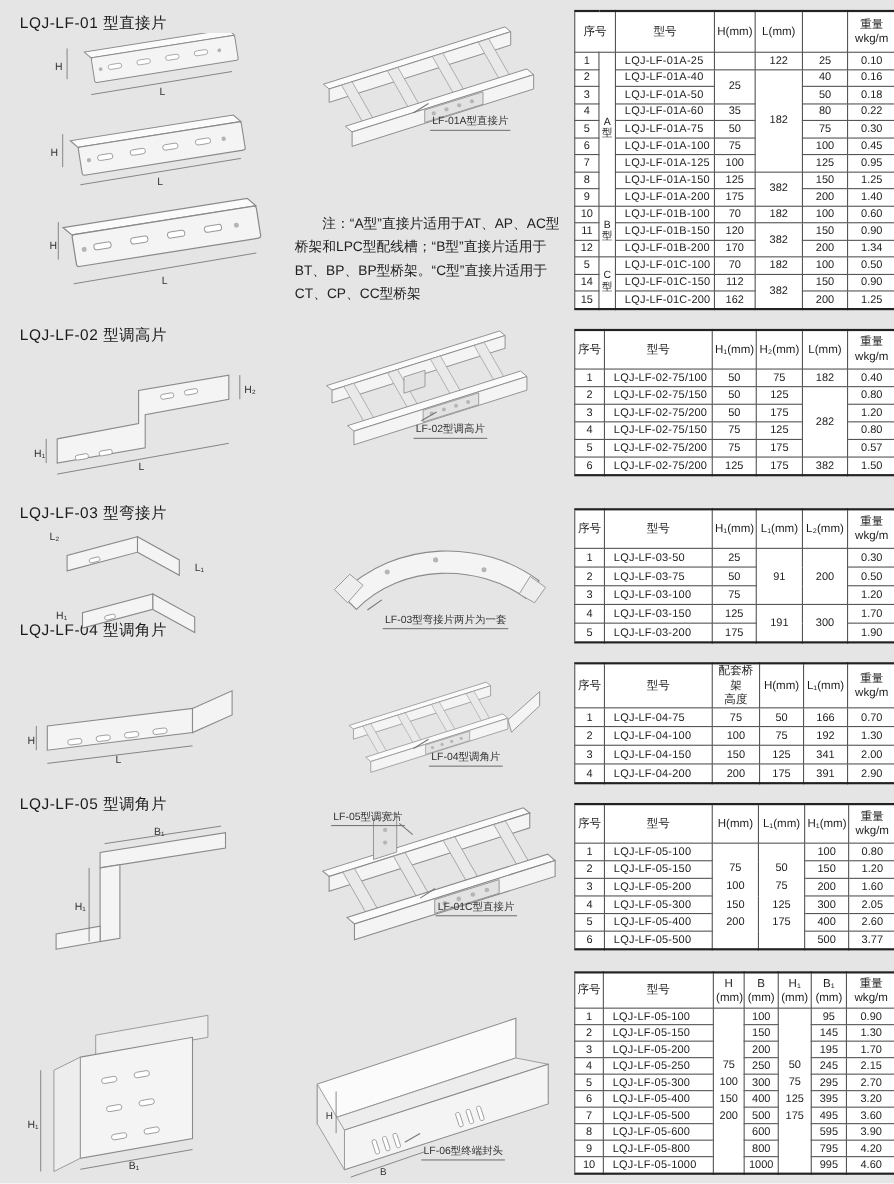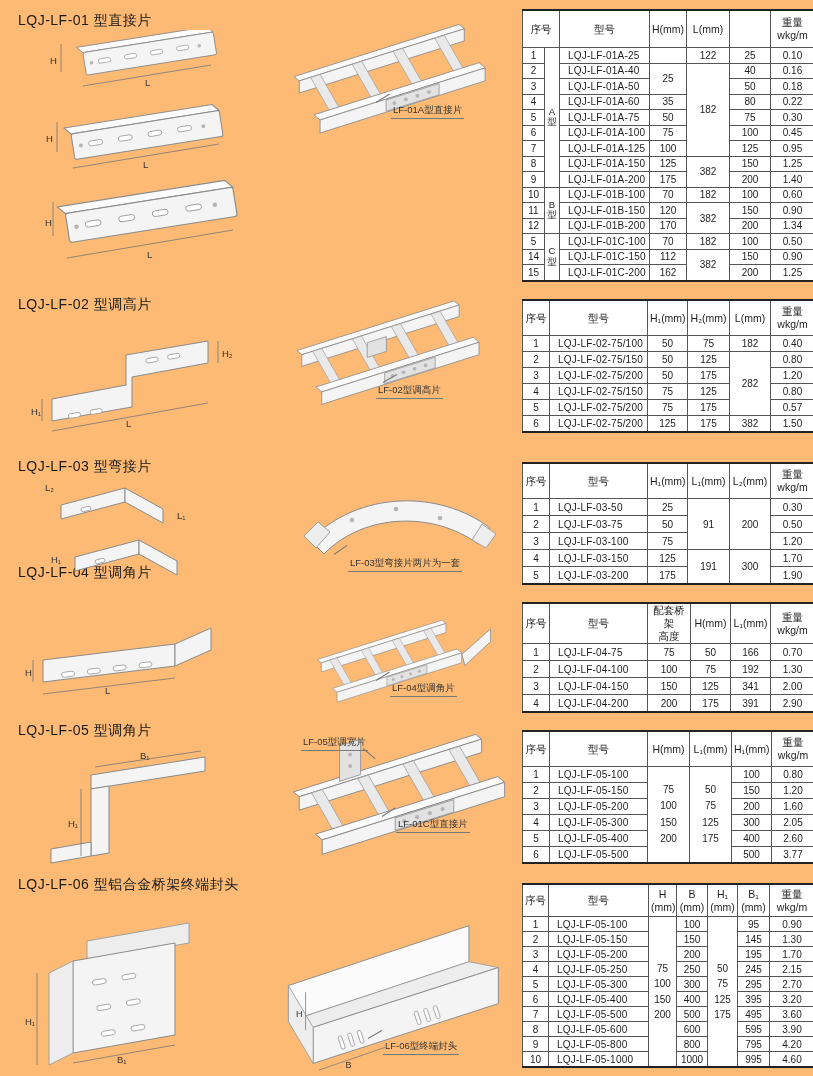--- a/index.html
+++ b/index.html
@@ -1,16 +1,16 @@
 <!DOCTYPE html>
 <html><head>
 <meta charset="utf-8">
 <style>
   html,body{margin:0;padding:0;background:#fff;}
-  .page{position:relative;width:813px;height:1076px;background:#fdba74;overflow:hidden;
+  .page{position:relative;width:813px;height:1076px;background:#e5e5e5;overflow:hidden;
         font-family:"Liberation Sans",sans-serif;color:#222;}
   .sec-title{position:absolute;font-size:14px;color:#1a1a1a;letter-spacing:.5px;white-space:nowrap;}
   .note{position:absolute;left:268px;top:180px;width:248px;font-size:12.5px;line-height:21.5px;
         color:#222;text-indent:2em;}
   .callout{position:absolute;font-size:9.5px;color:#333;border-bottom:1px solid #777;
            padding:0 2px 1px 2px;white-space:nowrap;}
   .leader{position:absolute;width:16px;height:1px;background:#777;transform-origin:left center;}
   .drawing{position:absolute;}
   
   .tbl{position:absolute;}
@@ -88,21 +88,20 @@
         </g>
       </g>
     </defs>
   </svg>
 
   <div class="sec-title" style="left:18px;top:12px">LQJ-LF-01 型直接片</div>
   <div class="sec-title" style="left:18px;top:296px">LQJ-LF-02 型调高片</div>
   <div class="sec-title" style="left:18px;top:458px">LQJ-LF-03 型弯接片</div>
   <div class="sec-title" style="left:18px;top:564px">LQJ-LF-04 型调角片</div>
   <div class="sec-title" style="left:18px;top:722px">LQJ-LF-05 型调角片</div>
-  <div class="sec-title" style="left:18px;top:876px">LQJ-LF-06 型铝合金桥架终端封头</div>
 
   <svg class="drawing" style="left:45px;top:30px" width="220" height="258" viewBox="0 0 220 258">
     <use href="#plate" transform="translate(22,-2) scale(0.88)"></use>
     <line class="dimline" x1="16" y1="14" x2="16" y2="42"></line>
     <text class="dimtext" x="5" y="34">H</text>
     <line class="dimline" x1="38" y1="56" x2="166" y2="35"></line>
     <text class="dimtext" x="100" y="56">L</text>
     <use href="#plate" transform="translate(8,76) scale(1.0)"></use>
     <line class="dimline" x1="12" y1="92" x2="12" y2="122"></line>
     <text class="dimtext" x="1" y="112">H</text>
@@ -183,20 +182,21 @@
     <line class="dimline" x1="12" y1="68" x2="12" y2="160"></line>
     <text class="dimtext" x="0" y="120">H₁</text>
     <line class="dimline" x1="48" y1="158" x2="150" y2="140"></line>
     <text class="dimtext" x="92" y="158">B₁</text>
   </svg>
 
   <svg class="drawing" style="left:270px;top:18px" width="245" height="128" viewBox="0 -4 250 140">
     <use href="#tray" transform="translate(4,4) scale(0.95)"></use>
   </svg>
 
+  <p class="note">注：“A型”直接片适用于AT、AP、AC型桥架和LPC型配线槽；“B型”直接片适用于BT、BP、BP型桥架。“C型”直接片适用于CT、CP、CC型桥架</p>
 
   <svg class="drawing" style="left:270px;top:293px" width="245" height="122" viewBox="0 -4 250 140">
     <use href="#tray" transform="translate(2,6) scale(0.95)"></use>
     <polygon class="splice" points="96,70 118,63 118,46 96,53"></polygon>
   </svg>
 
   <svg class="drawing" style="left:290px;top:462px" width="220" height="116" viewBox="0 0 220 116">
     <path class="outline" d="M20,78 C70,28 150,28 200,66 L188,82 C145,50 75,50 34,92 Z"></path>
     <polygon class="face3" points="14,74 28,60 40,70 26,86"></polygon>
     <polygon class="face3" points="192,62 206,72 196,86 182,78"></polygon>

